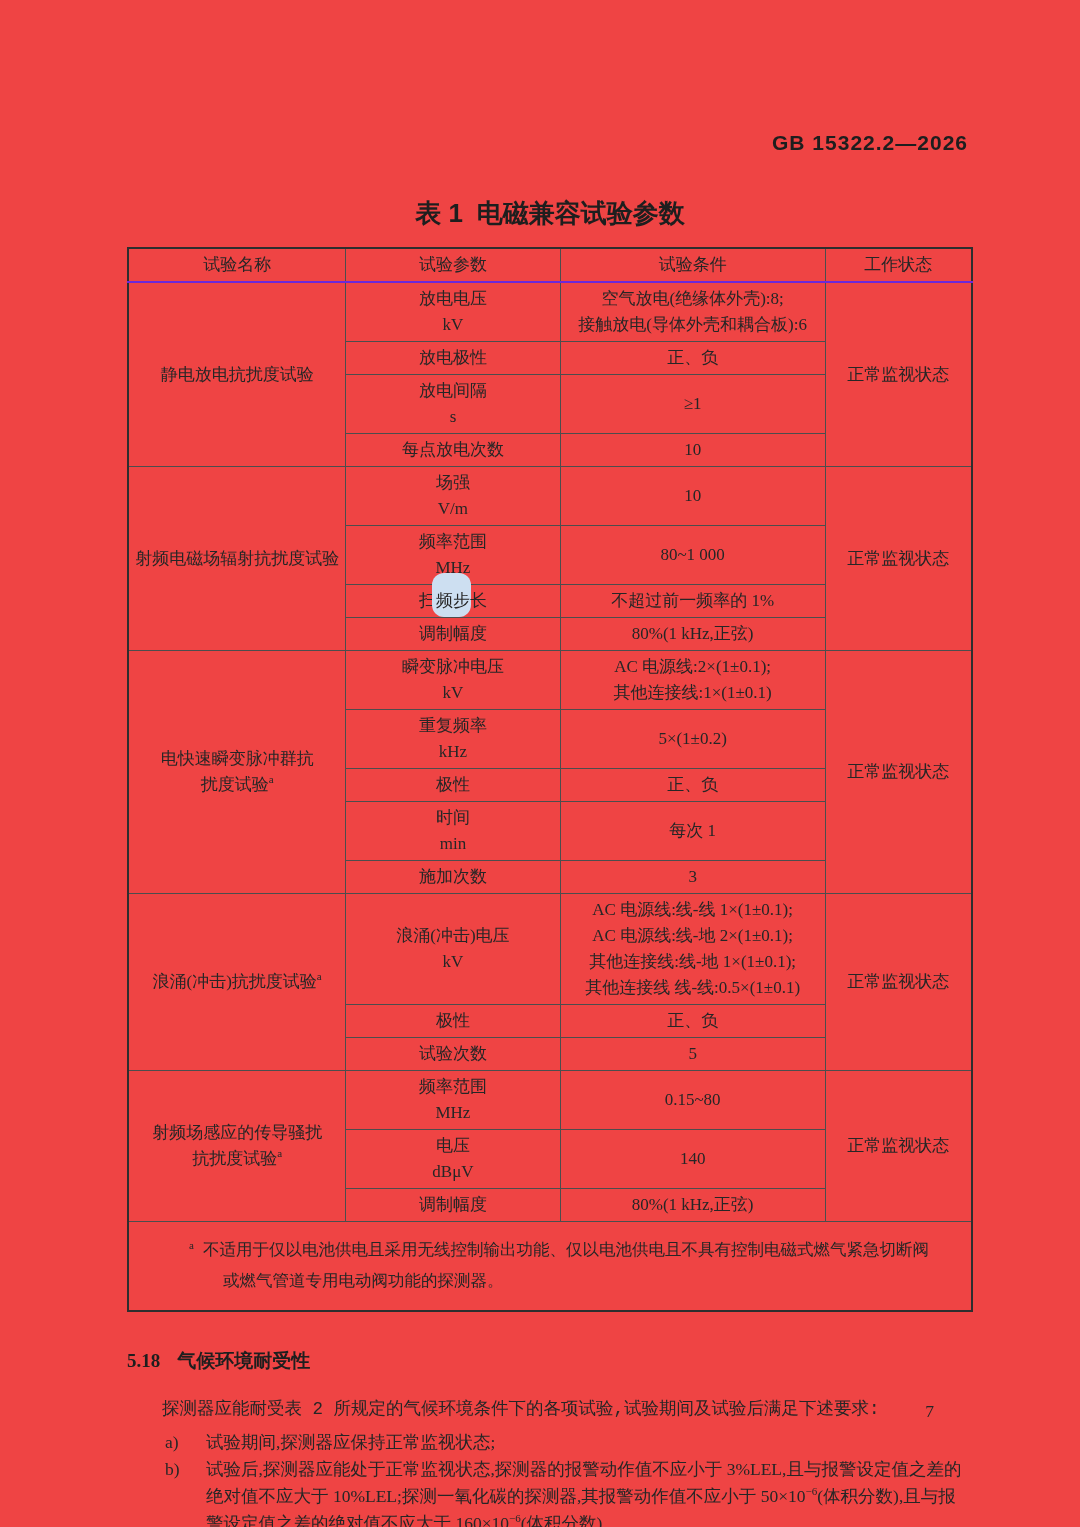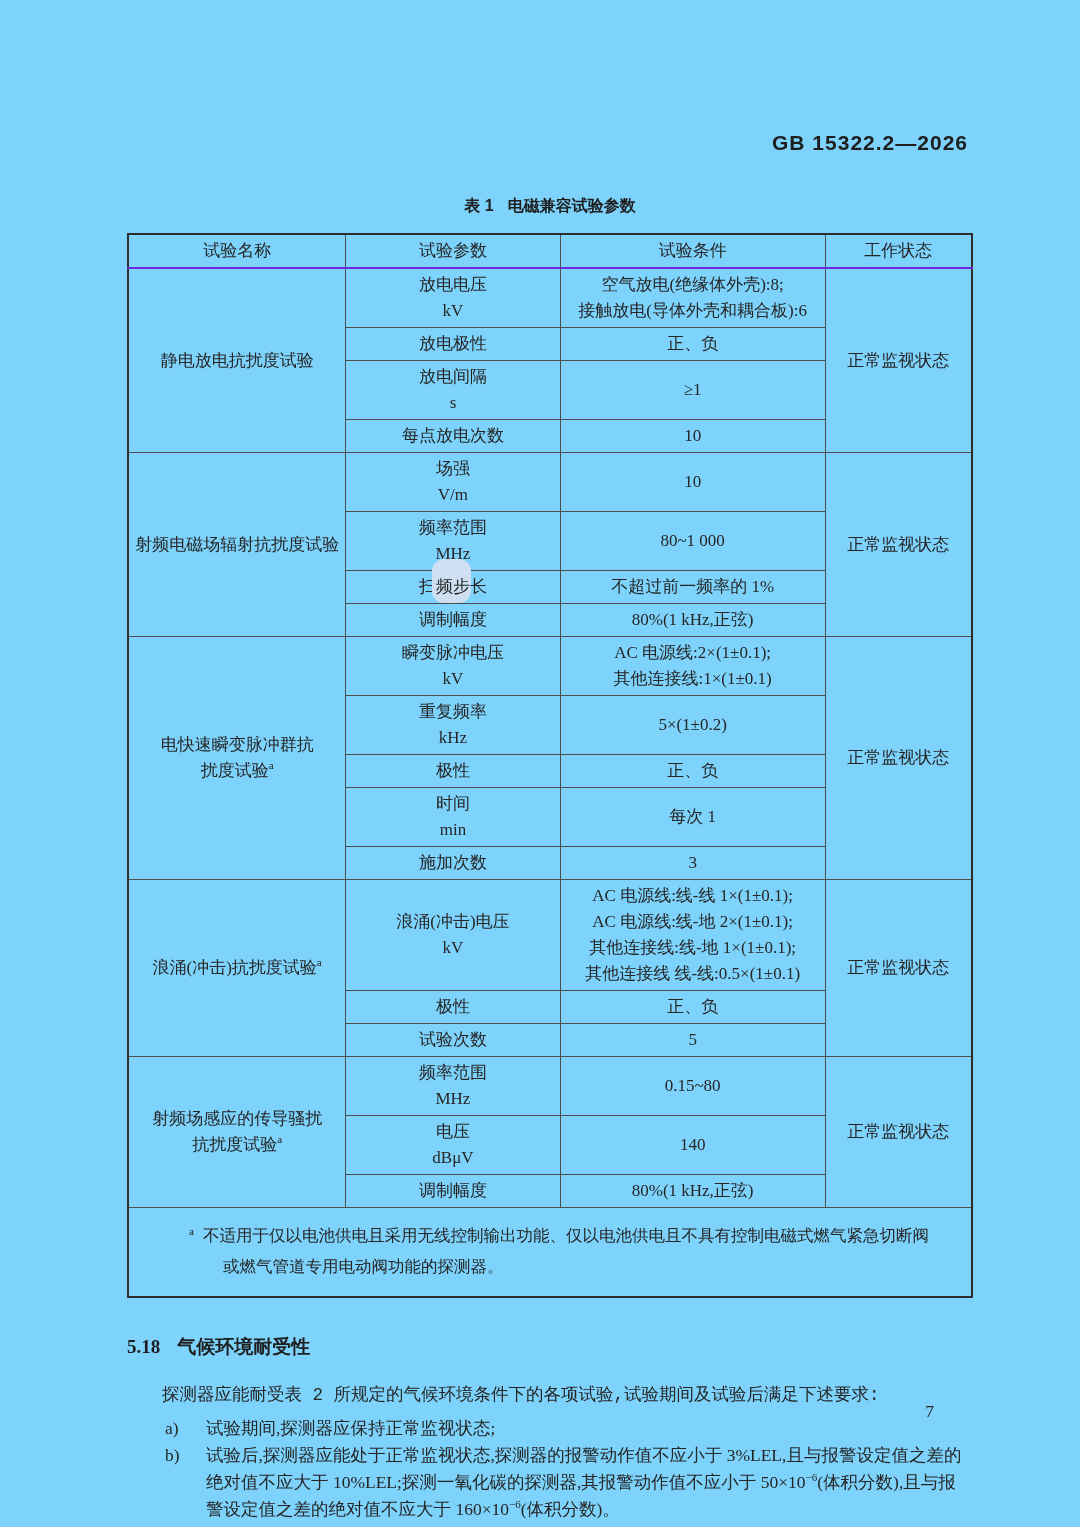--- a/index.html
+++ b/index.html
@@ -6,21 +6,21 @@
   html, body { margin: 0; padding: 0; }
   body {
     background: #ffffff;
     font-family: "Liberation Serif", "DejaVu Serif", serif;
     color: #262626;
   }
   .page {
     position: relative;
     width: 1080px;
     height: 1527px;
-    background: #7dd3fc;
+    background: #ef4444;
     overflow: hidden;
   }
   .doc-header {
     position: absolute;
     top: 131px;
     right: 112px;
   }
   .doc-number {
     font-family: "Liberation Sans", "DejaVu Sans", sans-serif;
     font-weight: 700;
@@ -32,21 +32,21 @@
     position: absolute;
     top: 190px;
     left: 127px;
     width: 846px;
   }
   .table-title {
     margin: 6px 0 16px 0;
     text-align: center;
     font-family: "Liberation Sans", "DejaVu Sans", sans-serif;
     font-weight: 700;
-    font-size: 16px;
+    font-size: 26px;
     color: #1e1e1e;
   }
   .table-title .t-label { margin-right: 14px; }
 
   table.emc-table {
     width: 100%;
     border-collapse: collapse;
     border: 2.5px solid #2e2e2e;
   }
   .emc-table th, .emc-table td {

